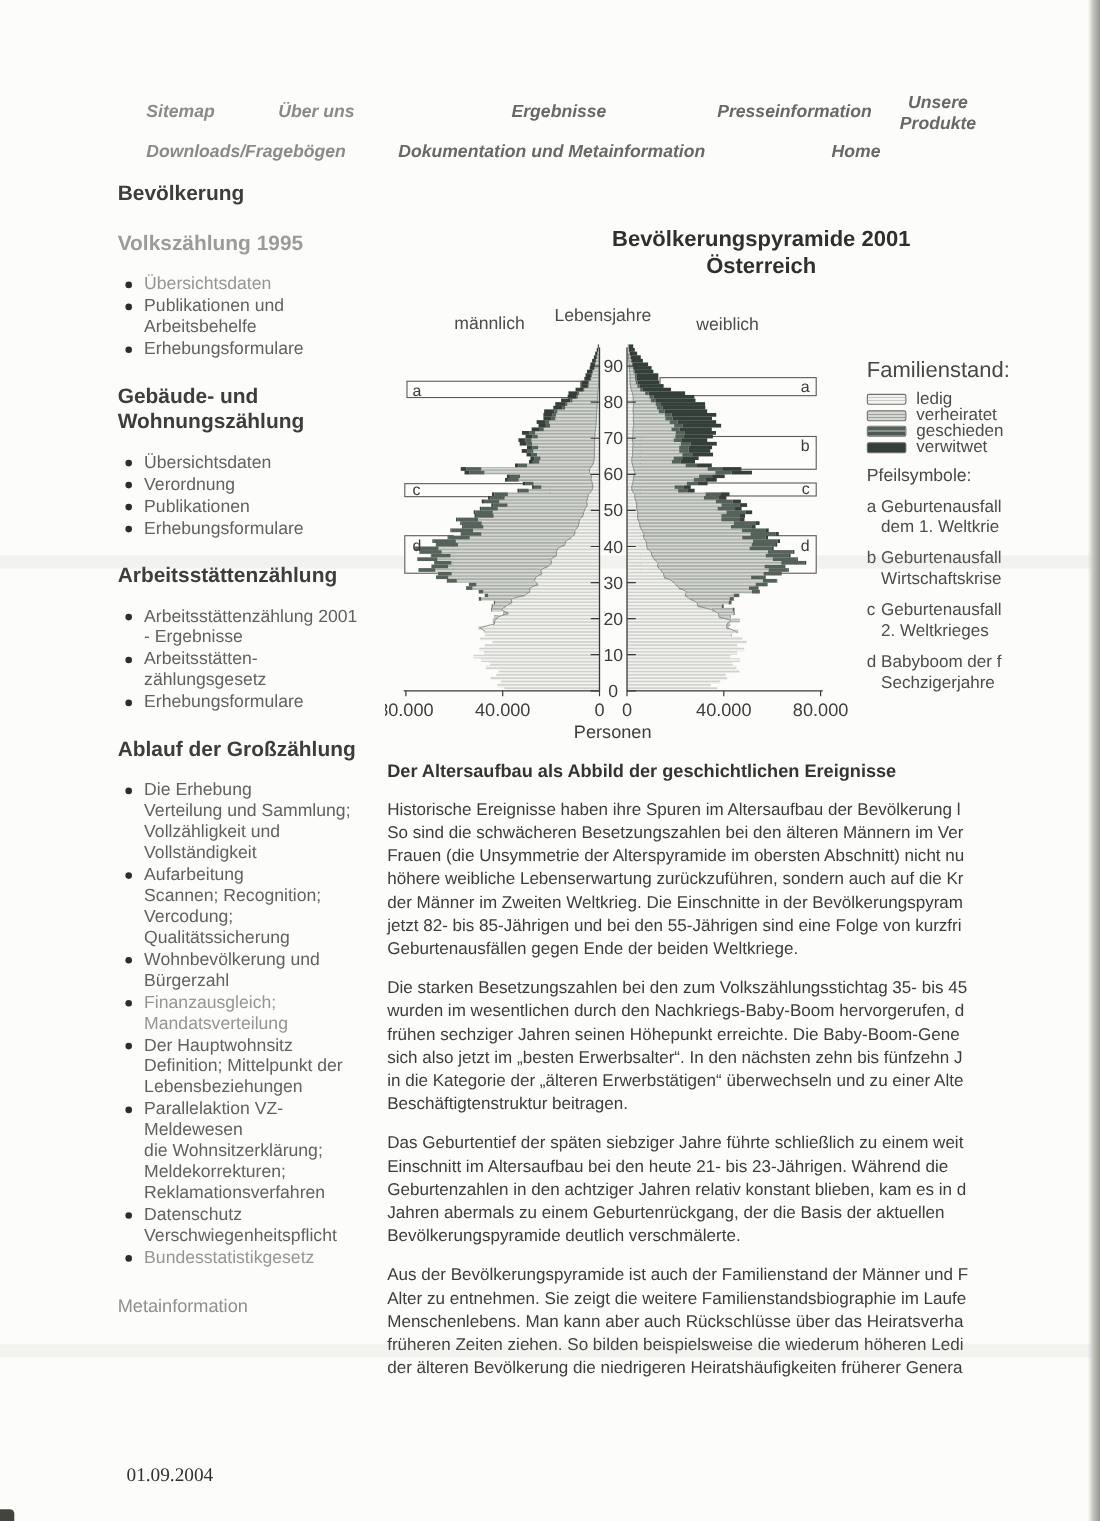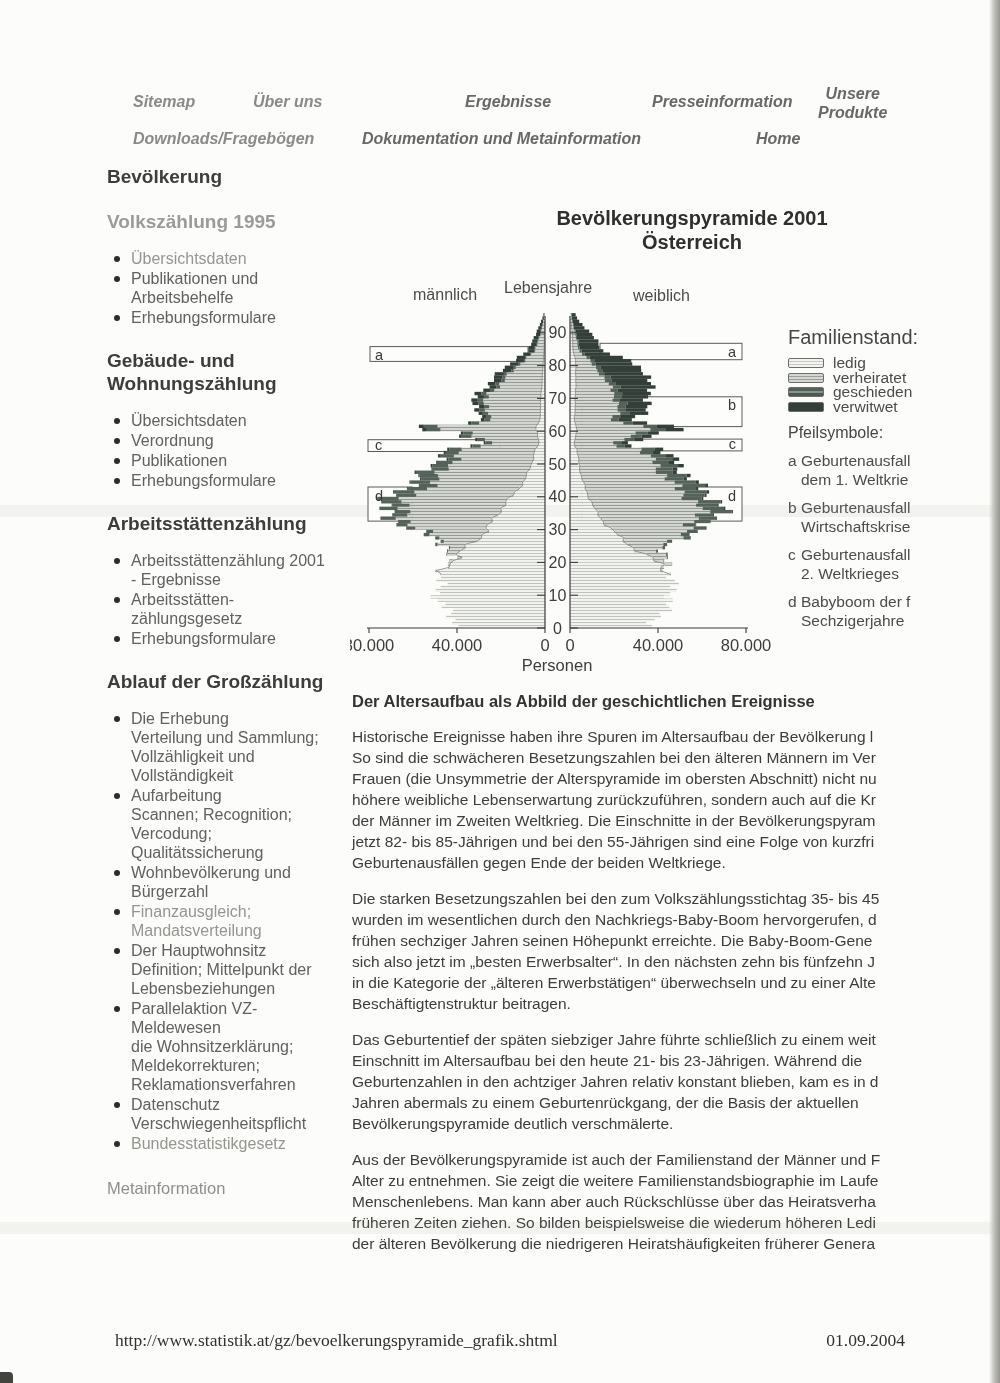--- a/index.html
+++ b/index.html
@@ -912,21 +912,20 @@
 Jahren abermals zu einem Geburtenrückgang, der die Basis der aktuellen
 Bevölkerungspyramide deutlich verschmälerte.</p>
     <p>Aus der Bevölkerungspyramide ist auch der Familienstand der Männer und F
 Alter zu entnehmen. Sie zeigt die weitere Familienstandsbiographie im Laufe
 Menschenlebens. Man kann aber auch Rückschlüsse über das Heiratsverha
 früheren Zeiten ziehen. So bilden beispielsweise die wiederum höheren Ledi
 der älteren Bevölkerung die niedrigeren Heiratshäufigkeiten früherer Genera</p>
   </div>
 
   <div class="doc-footer">
-    <span>http://www.statistik.at/gz/bevoelkerungspyramide_grafik.shtml</span>
     <span>01.09.2004</span>
   </div>
 
   <div class="scan-band" style="top:505px;"></div>
   <div class="scan-band" style="top:1222px;"></div>
   <div class="scan-edge"></div>
   <div class="scan-corner"></div>
 </div>
 
 </body></html>

